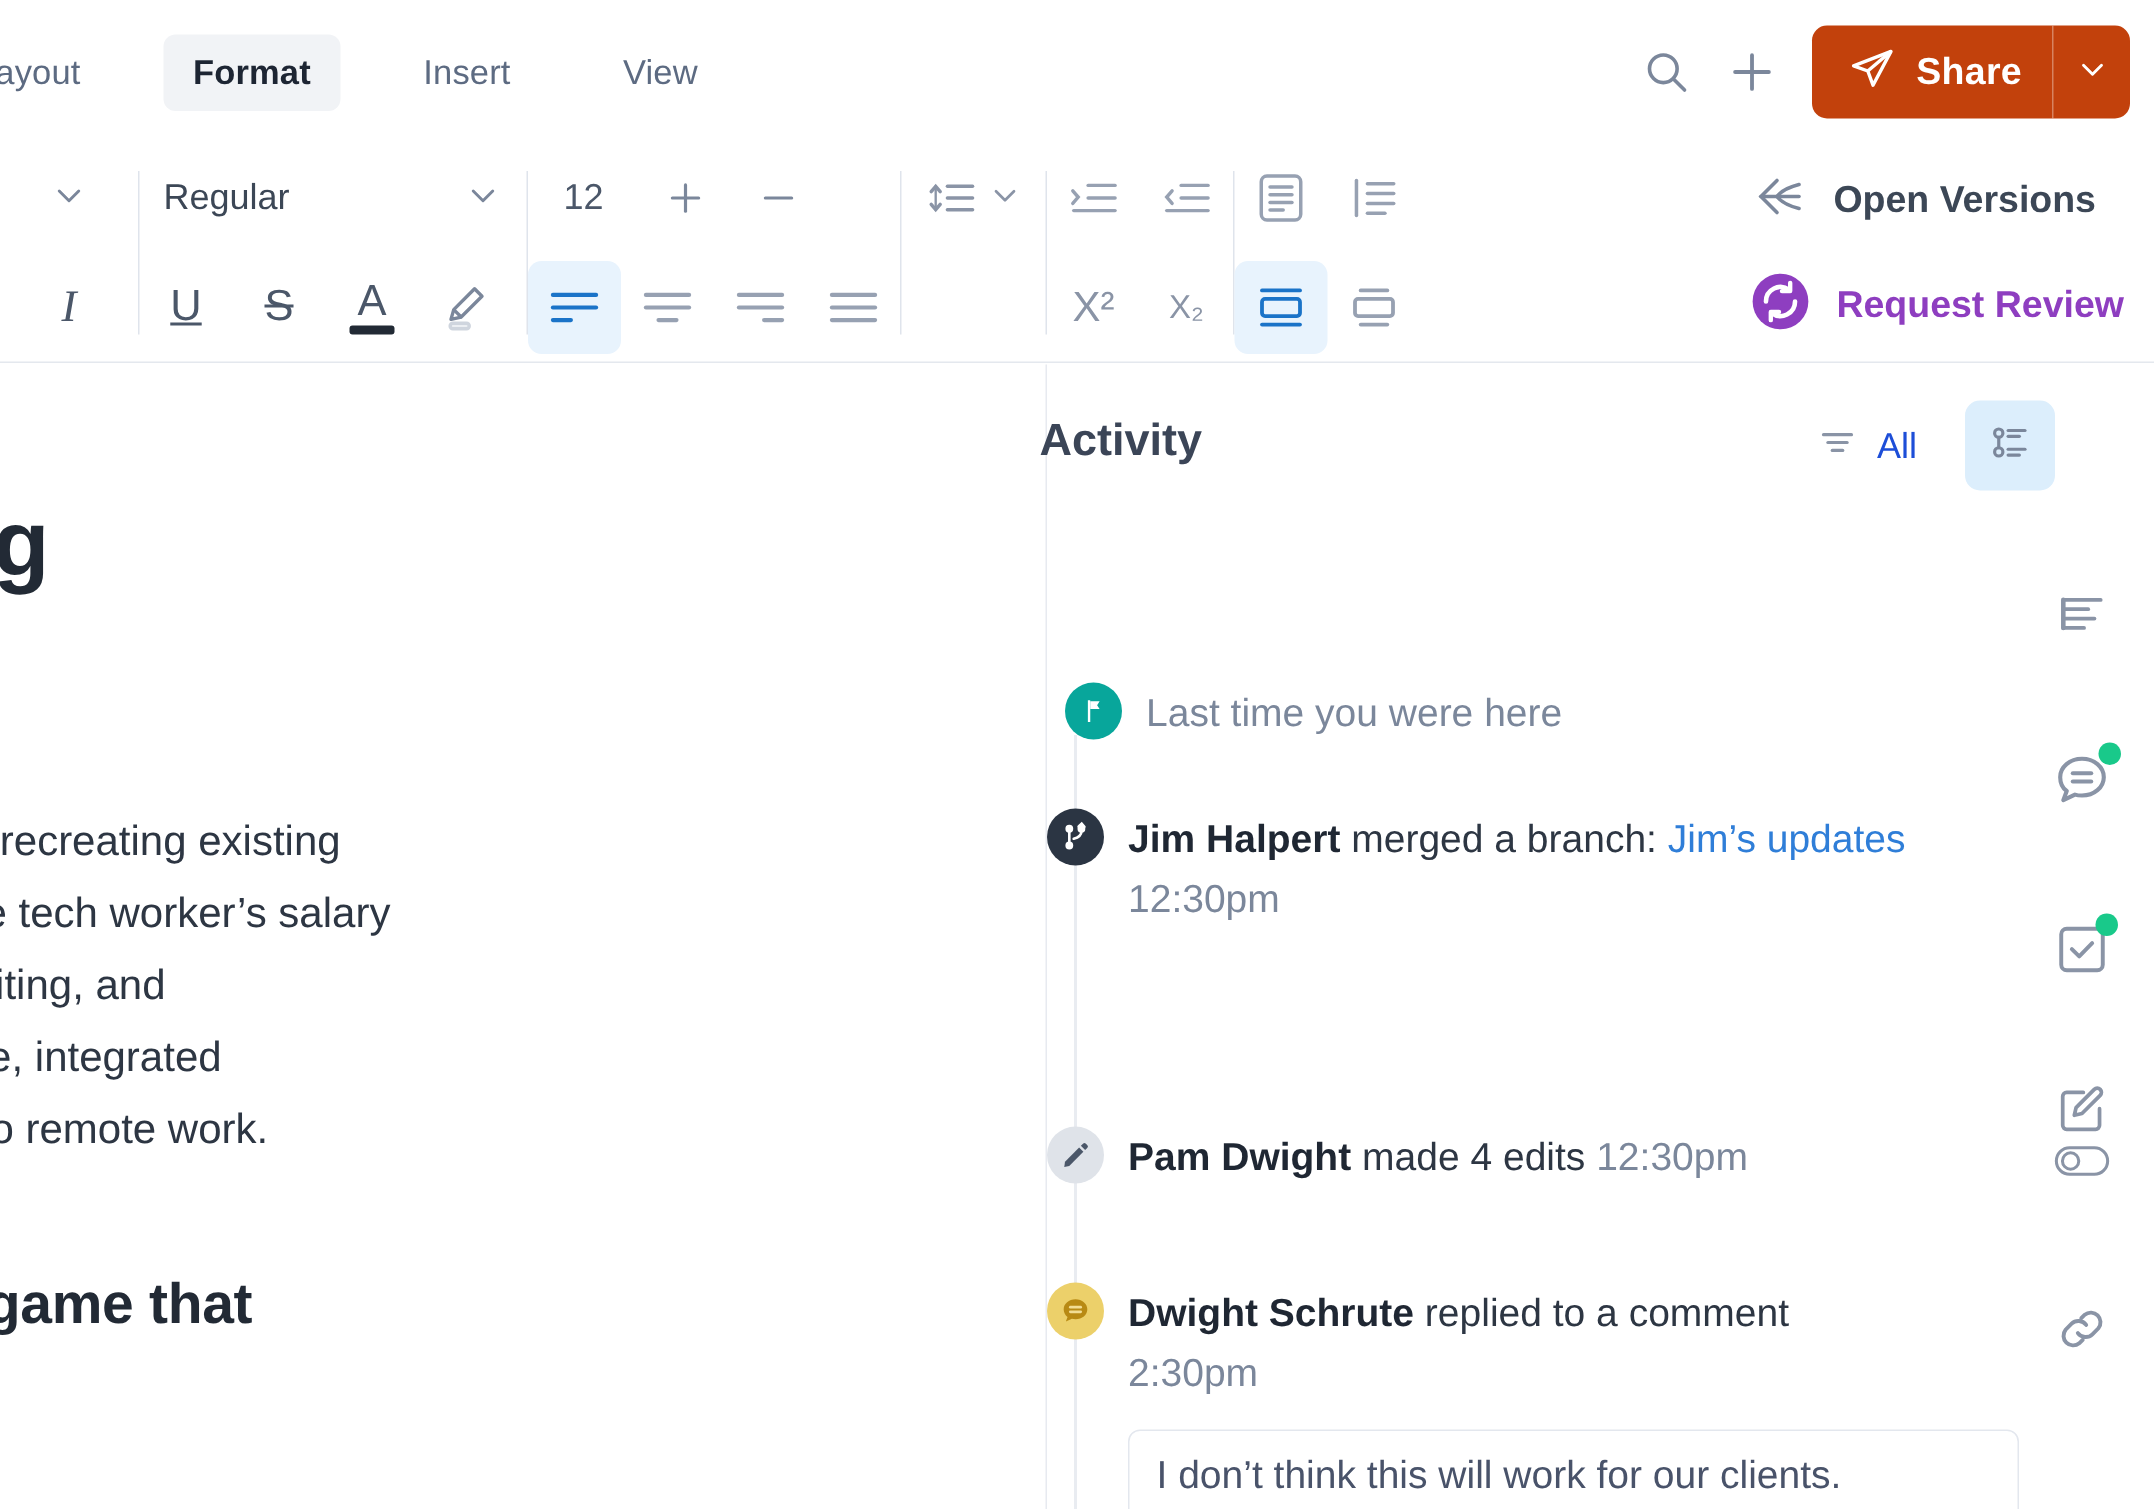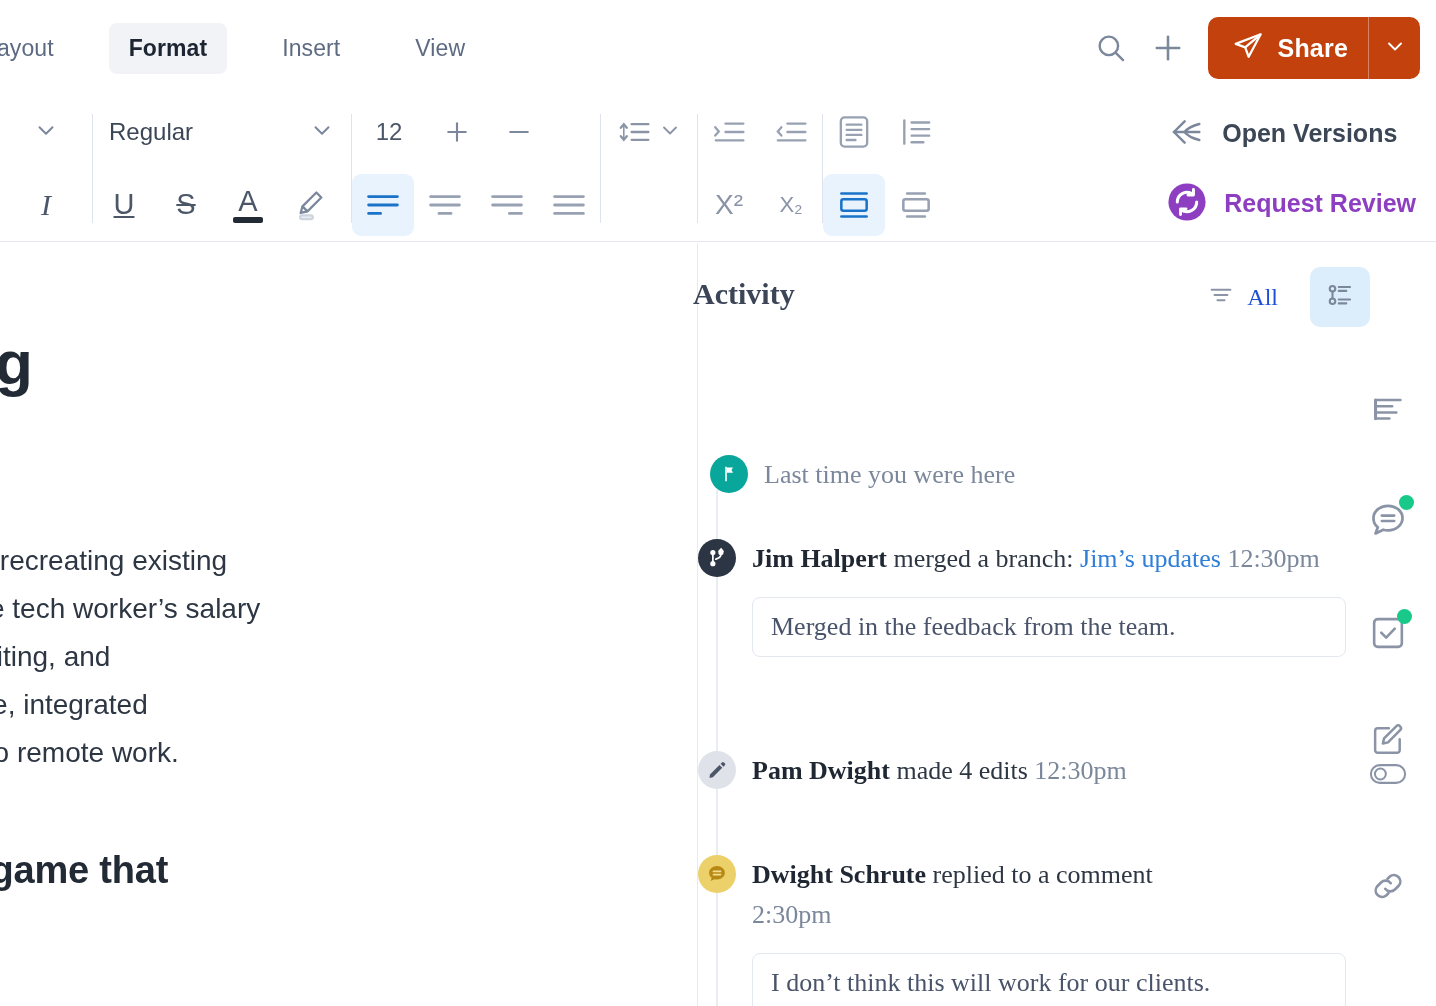--- a/index.html
+++ b/index.html
@@ -102,21 +102,21 @@
     white-space: nowrap;
   }
   .doc-h2 {
     margin-top: 72px; font-size: 38px; font-weight: 700; color: #222a35;
     letter-spacing: -.2px; white-space: nowrap;
   }
 
   
   .panel {
     position: absolute; left: 697px; top: 243px; width: 739px; height: 763px;
-    background: #fff; border-left: 1px solid #e7eaf0; font-family: Liberation Serif, serif;
+    background: #fff; border-left: 1px solid #e7eaf0;
   }
   .panel-head {
     display: flex; align-items: center; padding: 34px 0 0 0;
     margin: 0 58px 0 0; position: relative; height: 92px;
   }
   .panel-title {
     font-size: 30px; font-weight: 700; color: #3b4557;
     margin-left: -5px; padding-left: 0;
   }
   .panel-filter {
@@ -512,21 +512,20 @@
             <circle cx="16.3" cy="6" r="1.9" fill="#fff"></circle>
             <line x1="7.5" y1="8" x2="7.5" y2="16.2"></line>
             <path d="M16.3 8c0 3.6-3 4.6-5.6 5.3"></path>
             <path d="M14.3 4.4 16.5 2.3 18.5 4.6"></path>
           </svg>
         </div>
         <div class="item-body">
           <div class="item-text">
             <span class="name">Jim Halpert</span><span> merged a branch: </span><span class="link">Jim’s updates</span><span class="time"> 12:30pm</span>
           </div>
-          <div class="quote">Merged in the feedback from the team.</div>
         </div>
       </div>
 
       <div class="feed-item" style="left:0px;top:416px">
         <div class="av gray">
           <svg width="20" height="20" viewBox="0 0 24 24" fill="#4b5769">
             <path d="M3.6 17.3 14.9 6l3.4 3.4L7 20.7l-4 .9z"></path>
             <path d="M16.3 4.6 18 2.9a1.6 1.6 0 0 1 2.3 0l1.1 1.1a1.6 1.6 0 0 1 0 2.3l-1.7 1.7z"></path>
           </svg>
         </div>

